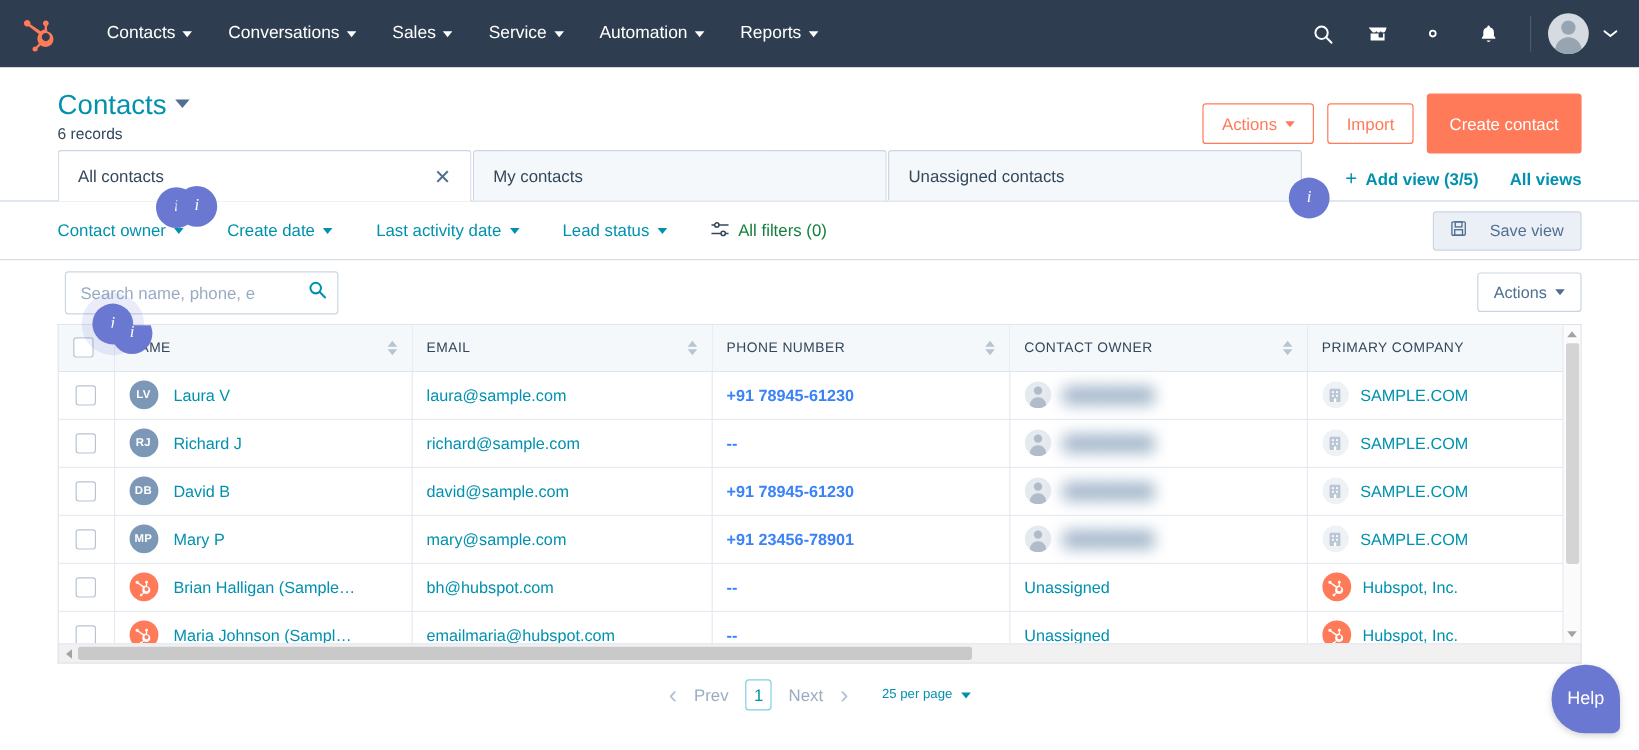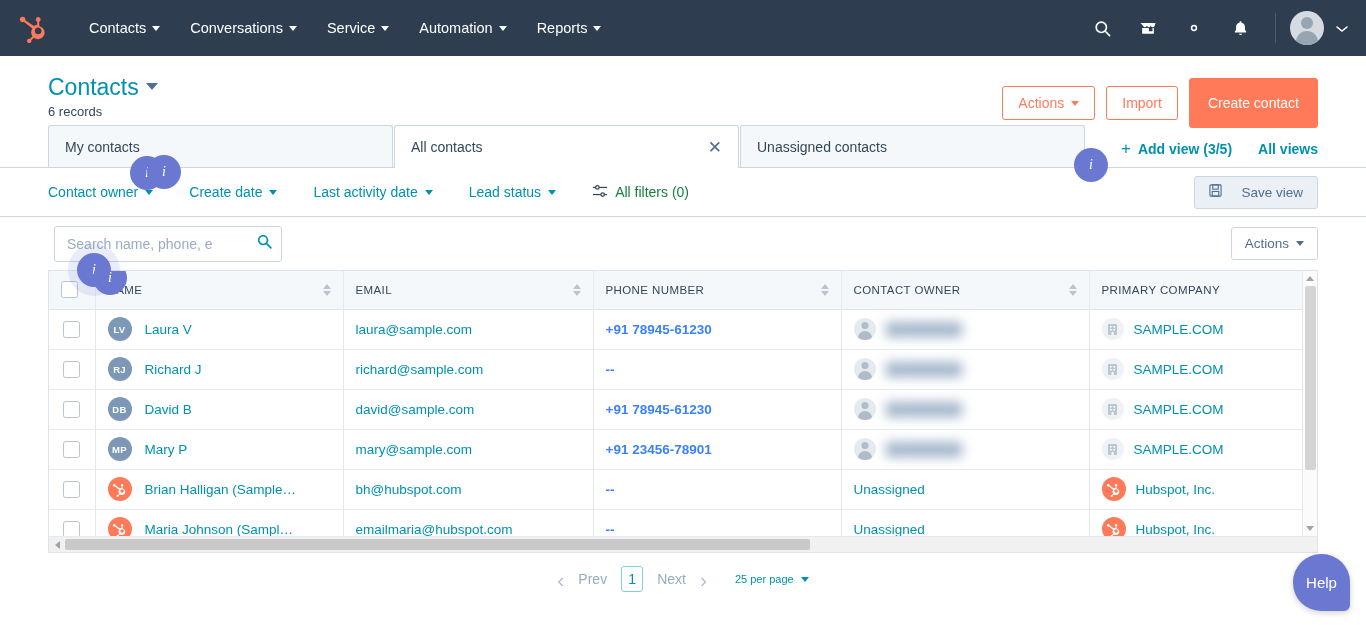--- a/index.html
+++ b/index.html
@@ -390,20 +390,24 @@
   <div class="navitems">
     <div class="navitem">
       <span>Contacts</span>
       <span class="caret-down"></span>
     </div>
     <div class="navitem">
       <span>Conversations</span>
       <span class="caret-down"></span>
     </div>
     <div class="navitem">
+      <span>Sales</span>
+      <span class="caret-down"></span>
+    </div>
+    <div class="navitem">
       <span>Service</span>
       <span class="caret-down"></span>
     </div>
     <div class="navitem">
       <span>Automation</span>
       <span class="caret-down"></span>
     </div>
     <div class="navitem">
       <span>Reports</span>
       <span class="caret-down"></span>
@@ -466,26 +470,26 @@
       <span>Create contact</span>
     </div>
   </div>
 
   <div class="ibadge" style="left:1074px; top:92px;">
     <span>i</span>
   </div>
 </div>
 
 <div class="tabs-row">
-  <div class="tab">
-    <span class="tab-label">My contacts</span>
-  </div>
   <div class="tab active">
     <span class="tab-label">All contacts</span>
     <span class="tab-close">✕</span>
+  </div>
+  <div class="tab">
+    <span class="tab-label">My contacts</span>
   </div>
   <div class="tab">
     <span class="tab-label">Unassigned contacts</span>
   </div>
 
   <div class="tabs-right">
     <div class="tlink">
       <span class="plus-sign">+</span>
       <span>Add view (3/5)</span>
     </div>

